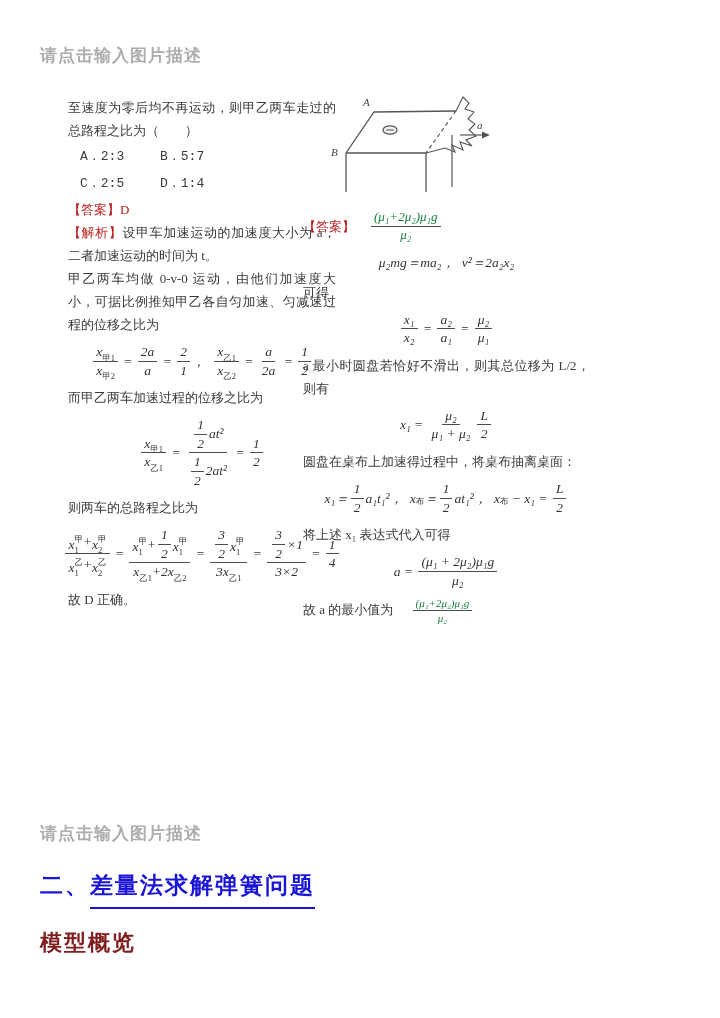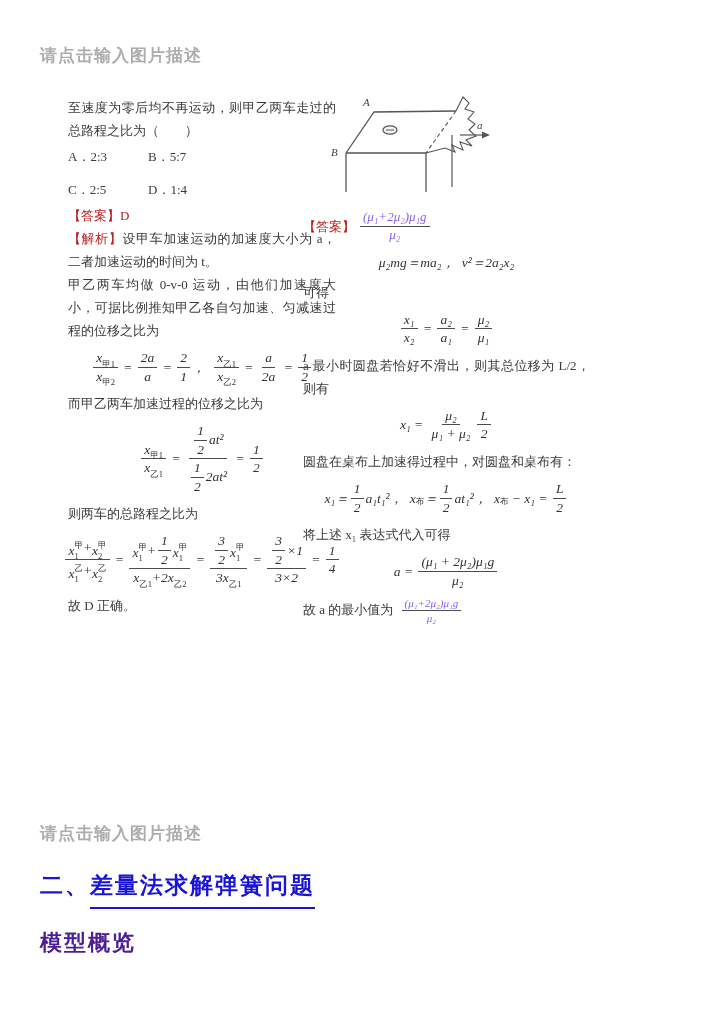--- a/index.html
+++ b/index.html
@@ -7,40 +7,40 @@
         font-family:"Liberation Serif",serif;color:#3a3a3a;}
   .caption{position:absolute;font-family:"Liberation Sans",sans-serif;font-weight:bold;
            font-size:17px;color:#aeacac;letter-spacing:1px;}
   .caption.top{left:40px;top:44px;}
   .caption.bottom{left:40px;top:822px;}
   .col{position:absolute;font-size:13px;line-height:23px;text-align:justify;}
   .col.left{left:68px;top:96px;width:268px;}
   .col.right{left:303px;top:88px;width:287px;}
   .col p{margin:0;}
   .red{color:#b91c1c;}
-  .options{display:grid;grid-template-columns:80px auto;row-gap:8px;line-height:25px;
-           margin:2px 0 2px 0;text-align:left;}
+  .options{display:grid;grid-template-columns:80px auto;row-gap:2px;line-height:25px;
+           margin:2px 0 2px 12px;text-align:left;font-family:Liberation Mono, monospace;}
   .formula{display:flex;justify-content:center;align-items:center;margin:7px 0;
            font-family:"Liberation Serif",serif;font-style:italic;font-size:13.5px;color:#333;}
   .formula-inline{display:inline-flex;align-items:center;vertical-align:middle;
-           font-family:"Liberation Serif",serif;font-style:italic;font-size:13px;color:#8b5cf6;margin-left:3px;}
+           font-family:"Liberation Serif",serif;font-style:italic;font-size:13px;color:#15803d;margin-left:14px;}
   .formula-inline.sm{font-size:11px;}
   .frac{display:inline-flex;flex-direction:column;align-items:center;margin:0 2px;vertical-align:middle;}
   .fnum,.fden{display:flex;align-items:center;justify-content:center;padding:0 3px;line-height:1.3;}
   .fnum{border-bottom:1px solid #4c4c4c;}
   .ft{white-space:pre;}
   .bsub{display:inline-flex;align-items:flex-end;}
   .fsub{font-size:8.5px;transform:translateY(3px);font-style:normal;}
   .ansline{display:flex;align-items:center;margin:4px 0 2px 0;}
   .q5{margin-top:22px !important;}
   .h-blue{position:absolute;left:40px;top:870px;margin:0;font-family:"Liberation Sans",sans-serif;
           font-weight:bold;font-size:23px;color:#1a14d6;letter-spacing:2px;}
   .h-blue .u{border-bottom:2px solid #1a14d6;padding-bottom:9px;}
   .h-black{position:absolute;left:40px;top:928px;margin:0;font-family:"Liberation Sans",sans-serif;
-          font-weight:bold;font-size:22px;color:#4c1d95;letter-spacing:2px;}
+          font-weight:bold;font-size:22px;color:#7f1d1d;letter-spacing:2px;}
   .diagram-wrap{margin:0 0 6px 24px;}
   svg text{font-family:"Liberation Serif",serif;font-style:italic;font-size:11px;fill:#444;}
 </style>
 </head>
 <body>
 
 <div class="page">
 
   <div class="caption top">请点击输入图片描述</div>
 
@@ -373,21 +373,21 @@
         </span>
         <span class="frac">
           <span class="fnum">
             <span class="ft">L</span>
           </span>
           <span class="fden">
             <span class="ft">2</span>
           </span>
         </span>
       </div>
-    <p>圆盘在桌布上加速得过程中，对圆盘和桌布有：</p>
+    <p>圆盘在桌布上加速得过程中，将桌布抽离桌面：</p>
     <div class="formula">
         <span class="ft">x₁＝</span>
         <span class="frac">
           <span class="fnum">
             <span class="ft">1</span>
           </span>
           <span class="fden">
             <span class="ft">2</span>
           </span>
         </span>

